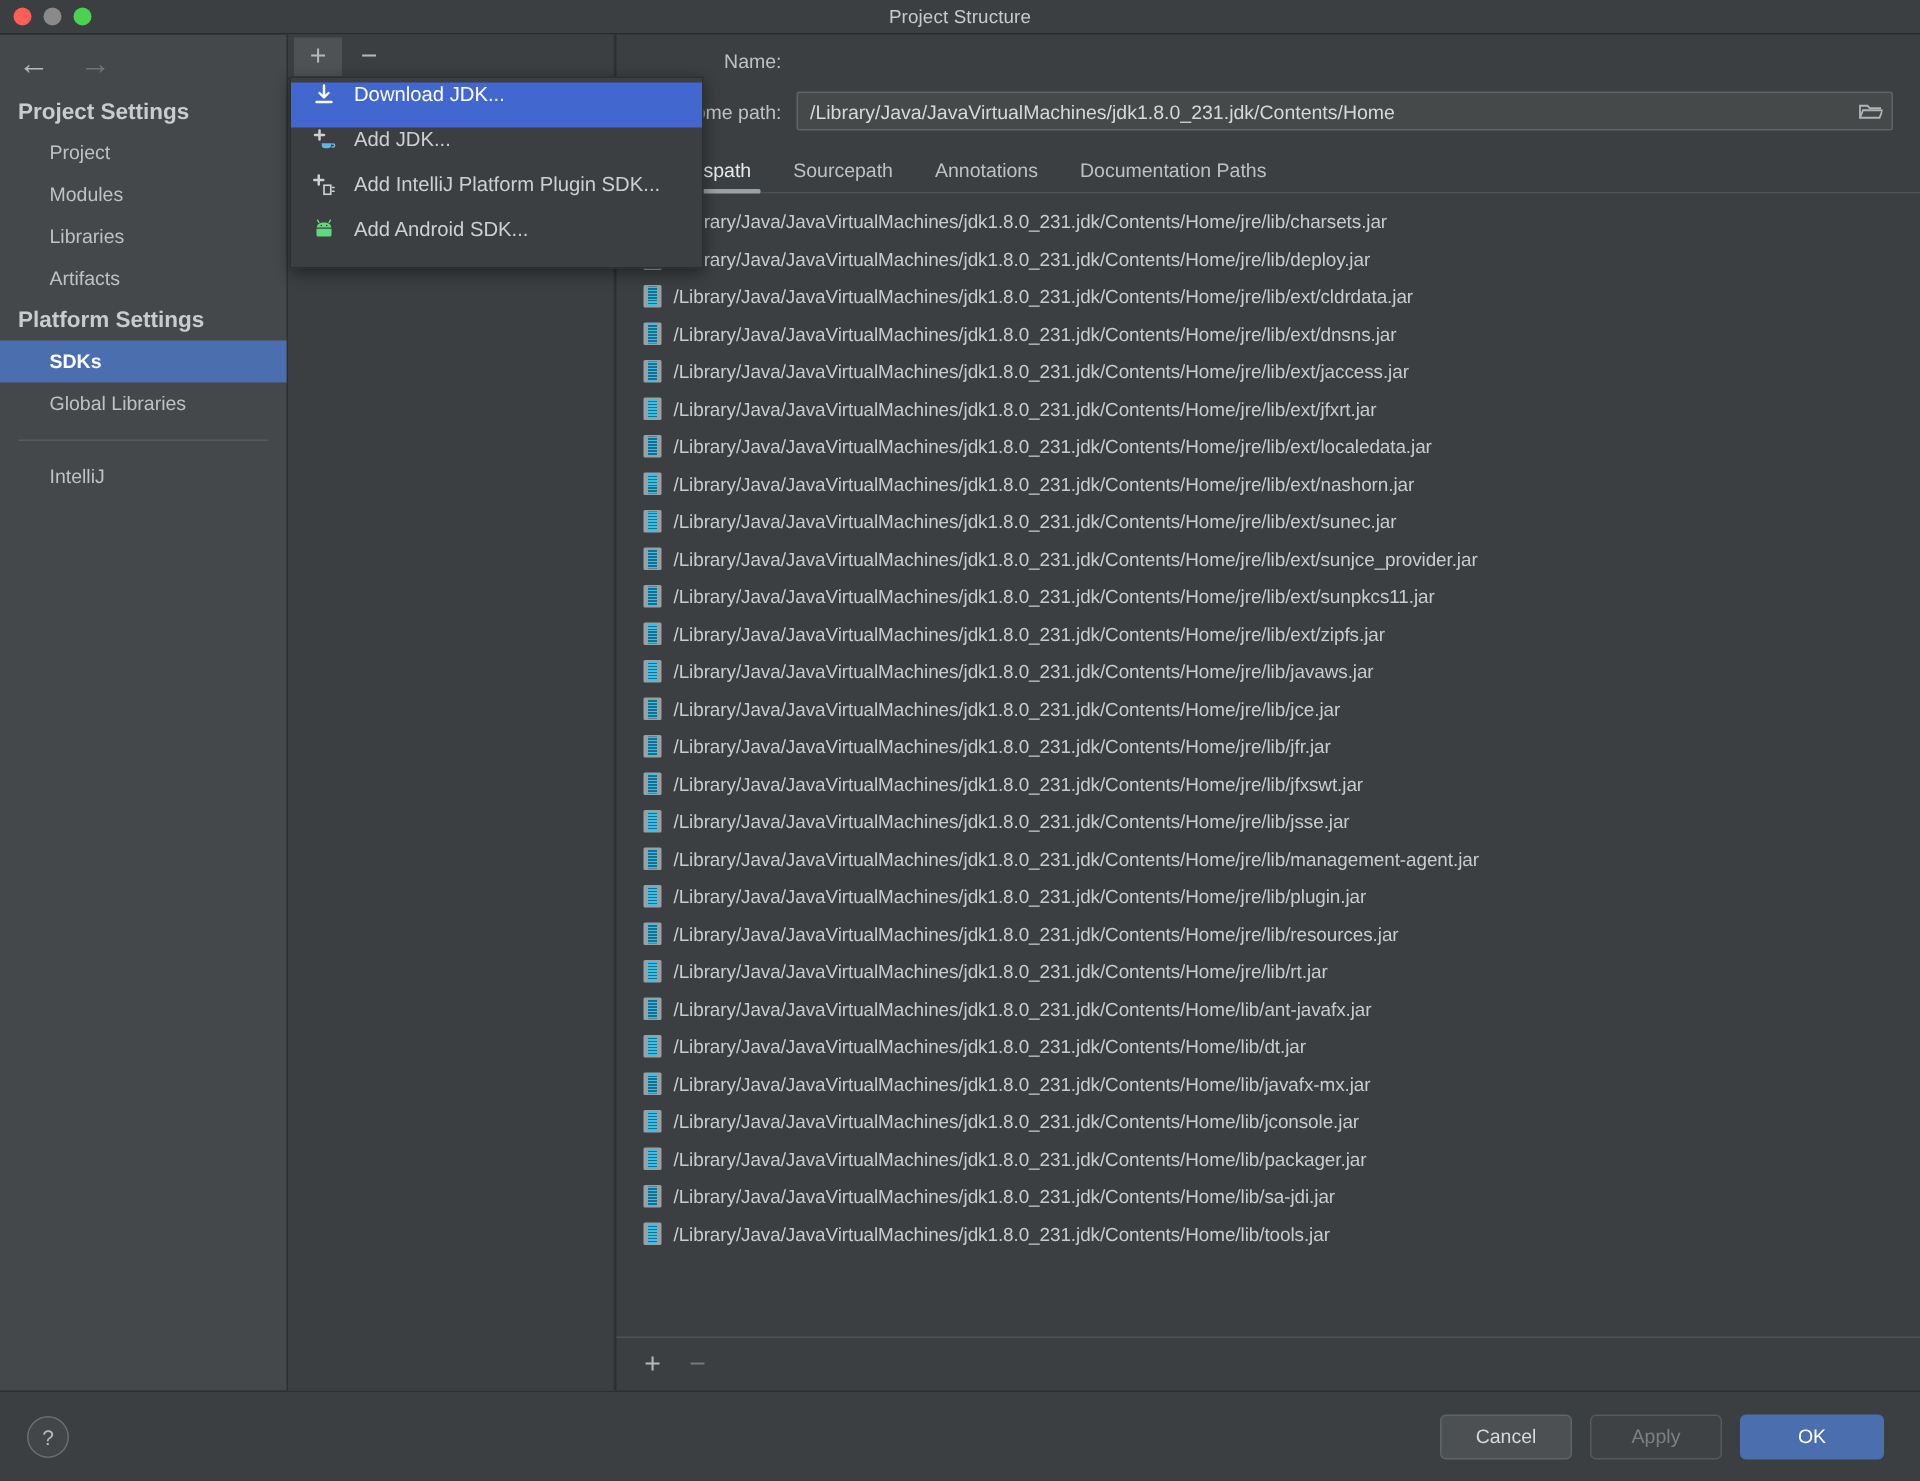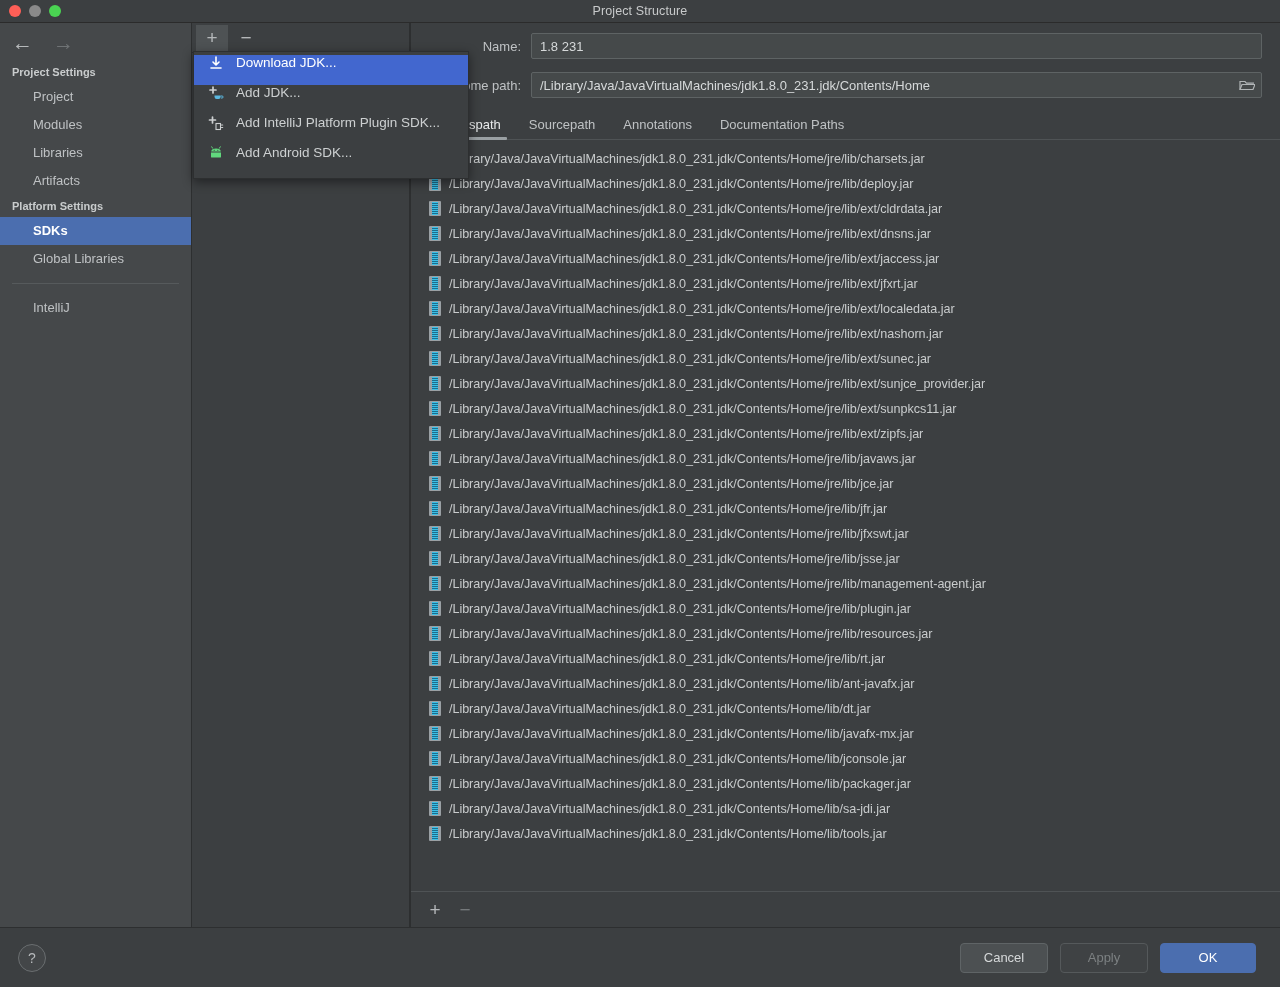--- a/index.html
+++ b/index.html
@@ -43,21 +43,21 @@
     background: #45484a;
     border-right: 1px solid #2d2f30;
     display: flex; flex-direction: column;
   }
   .nav-arrows { height: 38px; display: flex; align-items: center; gap: 20px; padding-left: 12px; }
   .arrow { font-size: 21px; line-height: 1; cursor: default; }
   .arrow.back { color: #b6b9bb; }
   .arrow.fwd  { color: #6f7375; }
 
   .sec-head {
-    font-size: 11px; font-weight: bold; color: #c9cccd;
+    font-size: 15px; font-weight: bold; color: #c9cccd;
     padding: 5px 0 5px 12px;
   }
   .nav-item {
     font-size: 13px; color: #bfc2c4;
     padding: 5px 0 5px 33px; line-height: 18px;
   }
   .nav-item.selected { background: #4b6eaf; color: #ffffff; font-weight: bold; }
   .nav-divider { height: 1px; background: #565a5c; margin: 10px 12px 10px 12px; }
 
   
@@ -244,21 +244,20 @@
         <div class="tb-btn active">+</div>
         <div class="tb-btn">−</div>
       </div>
       <div class="sdk-list"></div>
     </div>
 
     <div class="detail">
 
       <div class="field-row">
         <div class="field-label">Name:</div>
-        <div class="txt-input">1.8 231</div>
       </div>
 
       <div class="field-row second">
         <div class="field-label">JDK home path:</div>
         <div class="txt-input withbtn">
           <span>/Library/Java/JavaVirtualMachines/jdk1.8.0_231.jdk/Contents/Home</span>
           <span class="folder-btn">
             <svg width="16" height="13" viewBox="0 0 16 13" fill="none" xmlns="http://www.w3.org/2000/svg">
               <path d="M1 11V3h5l1.4 1.6H15" stroke="#b0b4b6" stroke-width="1.2" fill="none"></path>
               <path d="M1 11l2-5h13l-2 5H1z" stroke="#b0b4b6" stroke-width="1.2" fill="none"></path>

